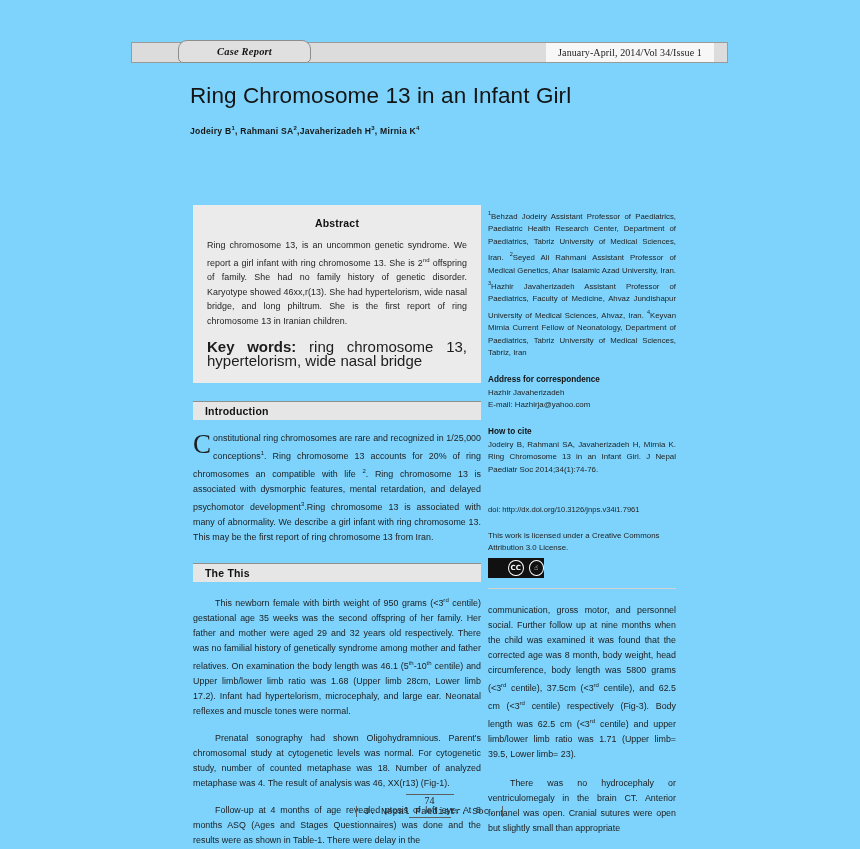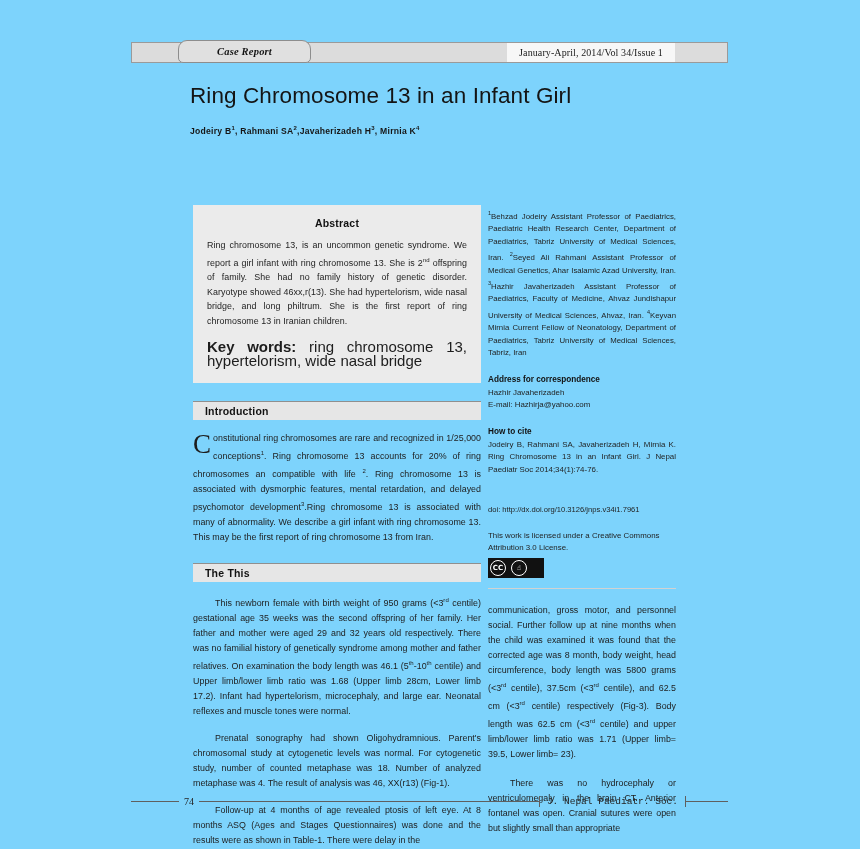--- a/index.html
+++ b/index.html
@@ -47,21 +47,21 @@
     justify-content: center;
     font-family: "Liberation Serif", serif;
     font-weight: bold;
     font-style: italic;
     font-size: 10.5px;
     letter-spacing: 0.2px;
     color: #141414;
   }
   .issue-box {
     position: absolute;
-    left: 507px;
+    left: 546px;
     top: 43px;
     width: 168px;
     height: 19px;
     background: #f7f7f7;
     box-sizing: border-box;
     display: flex;
     align-items: center;
     justify-content: center;
     font-family: "Liberation Serif", serif;
     font-size: 10px;
@@ -214,21 +214,21 @@
     margin-top: 16px;
   }
   .cc-badge {
     margin-top: 4px;
     width: 56px;
     height: 20px;
     background: #111111;
     display: flex;
     align-items: center;
     gap: 5px;
-    padding-left: 2px;
+    padding-left: 20px;
     box-sizing: border-box;
     text-align: right;
   }
   .cc-circle {
     width: 14px;
     height: 14px;
     border-radius: 50%;
     background: #111;
     border: 1.4px solid #ffffff;
     color: #ffffff;
@@ -256,20 +256,21 @@
 
   
   .footer {
     position: absolute;
     left: 131px;
     top: 794px;
     width: 597px;
     height: 14px;
     display: flex;
     align-items: center;
+    flex-direction: column;
   }
   .footer-rule {
     height: 1px;
     background: #5f5f5f;
     flex: 0 0 auto;
   }
   .footer-rule.grow { flex: 1 1 auto; }
   .page-num {
     font-family: "Liberation Serif", serif;
     font-size: 10px;

